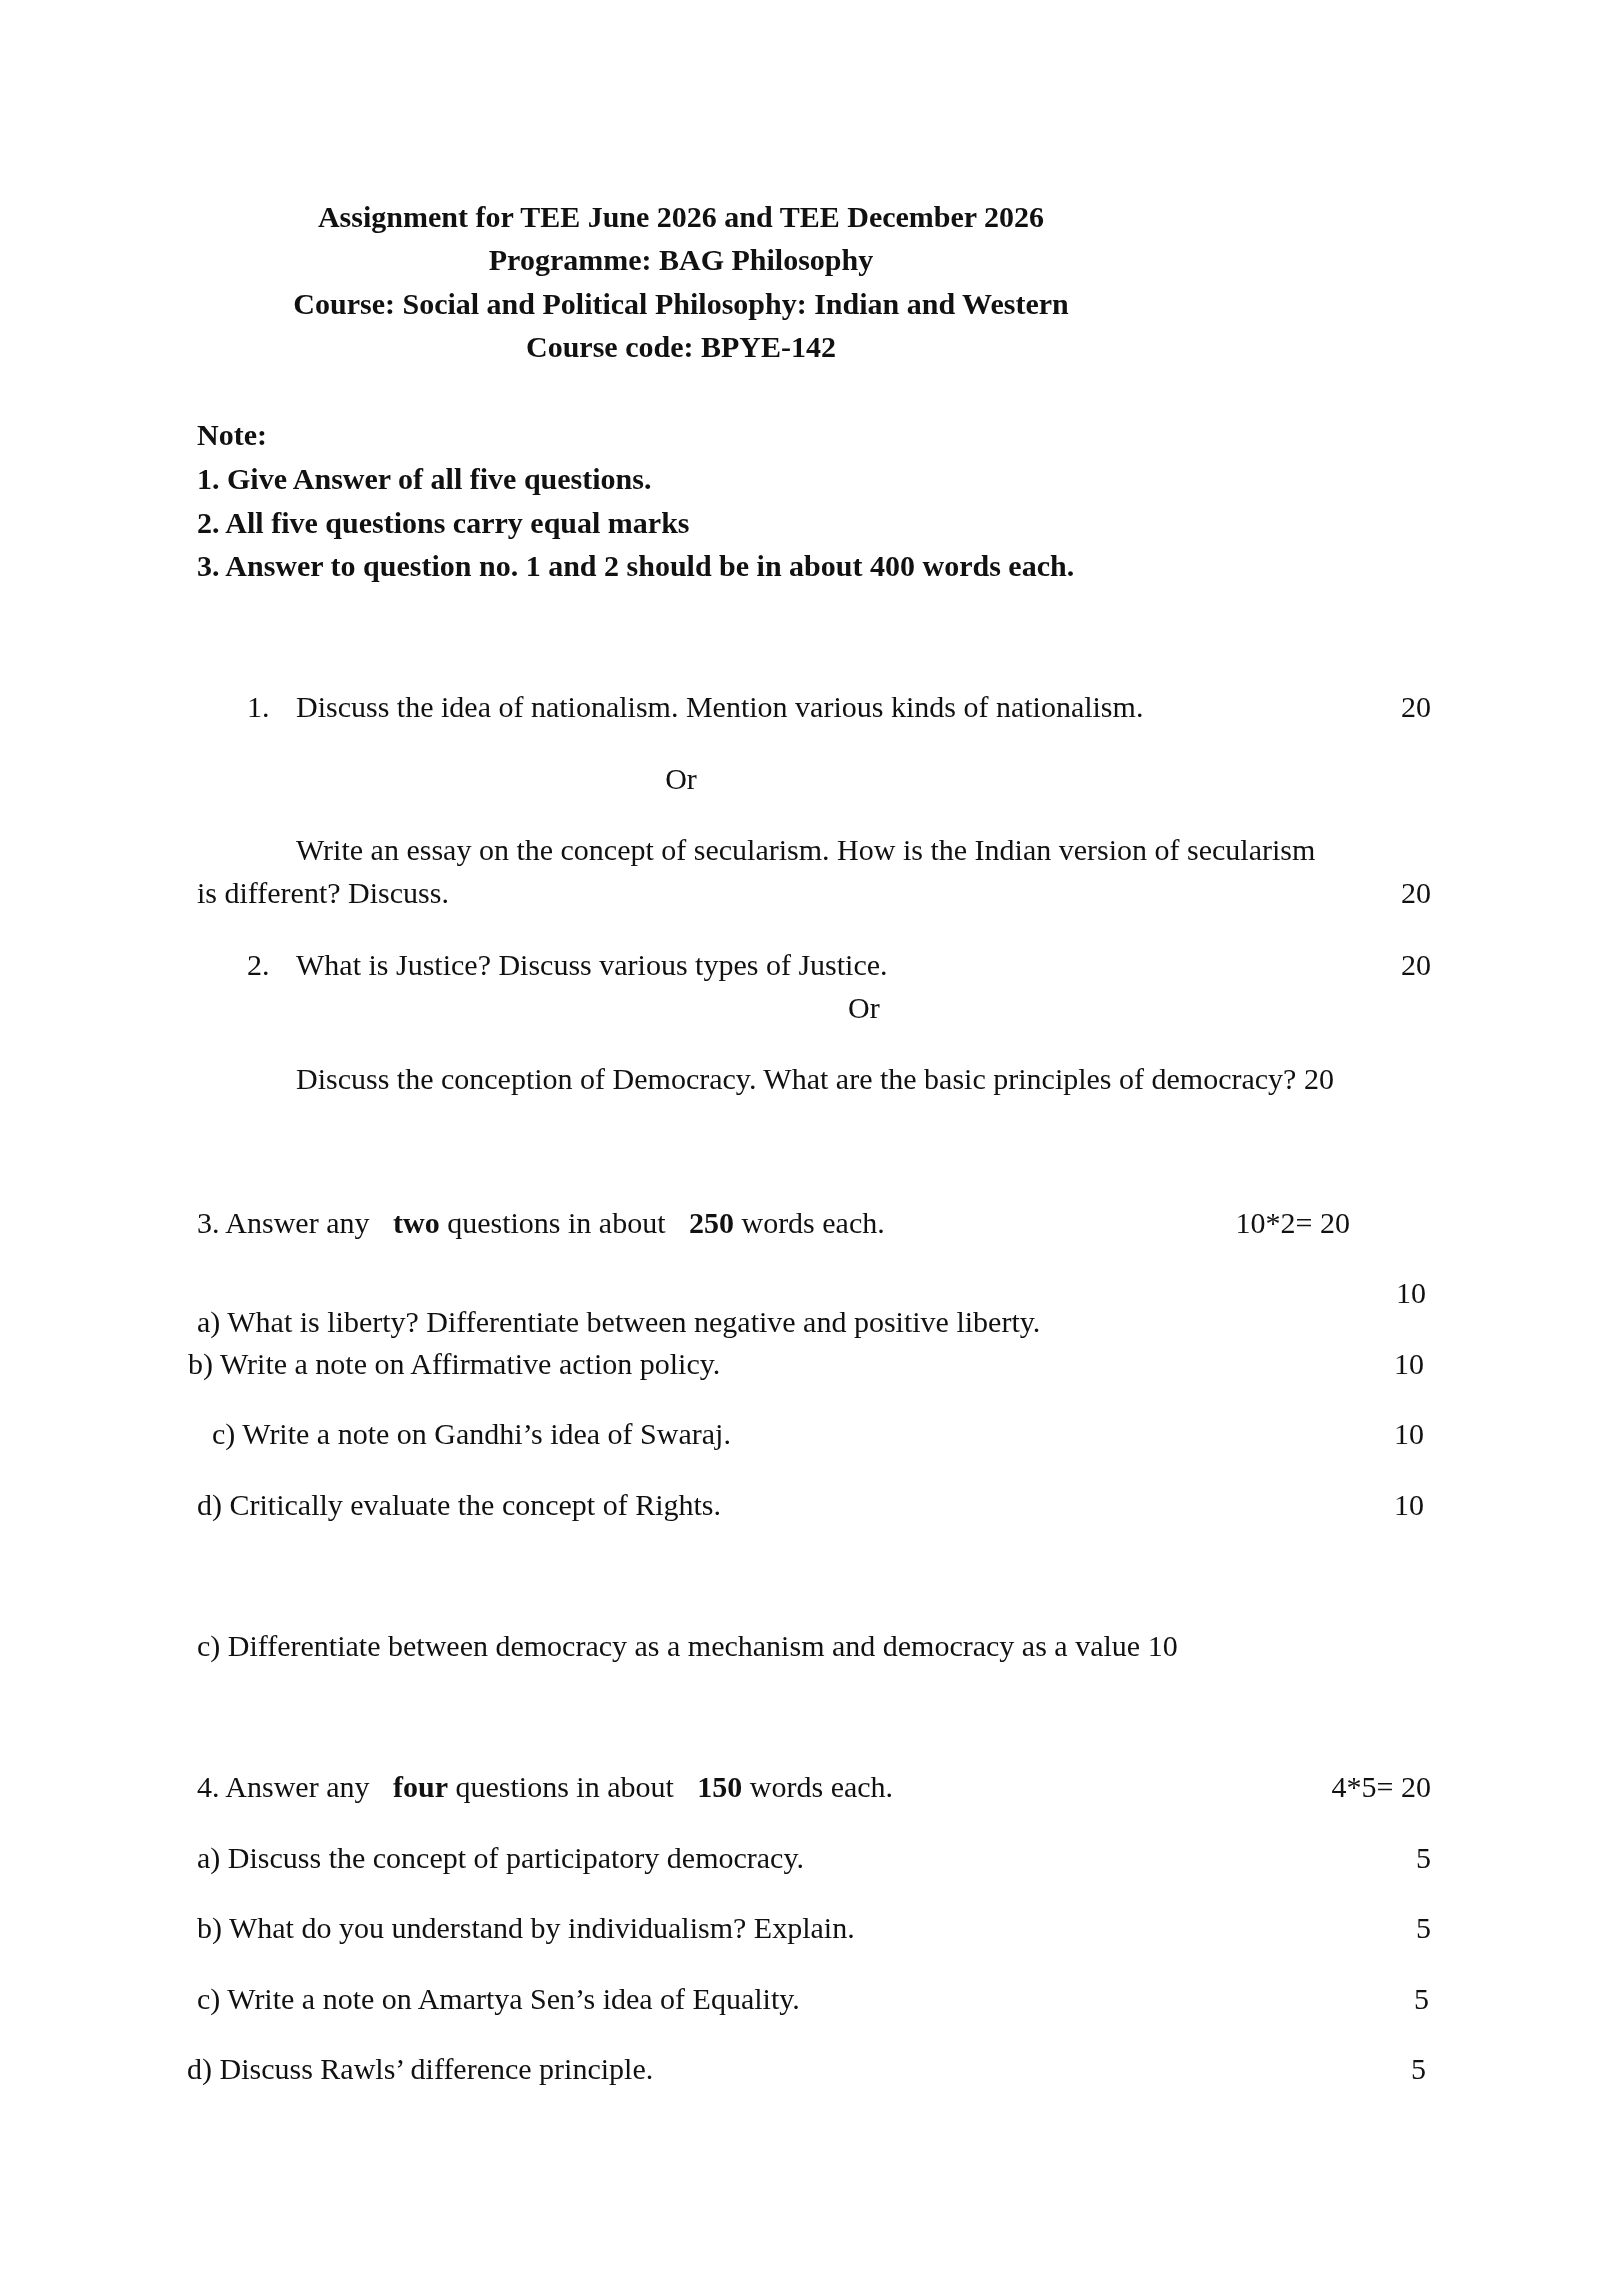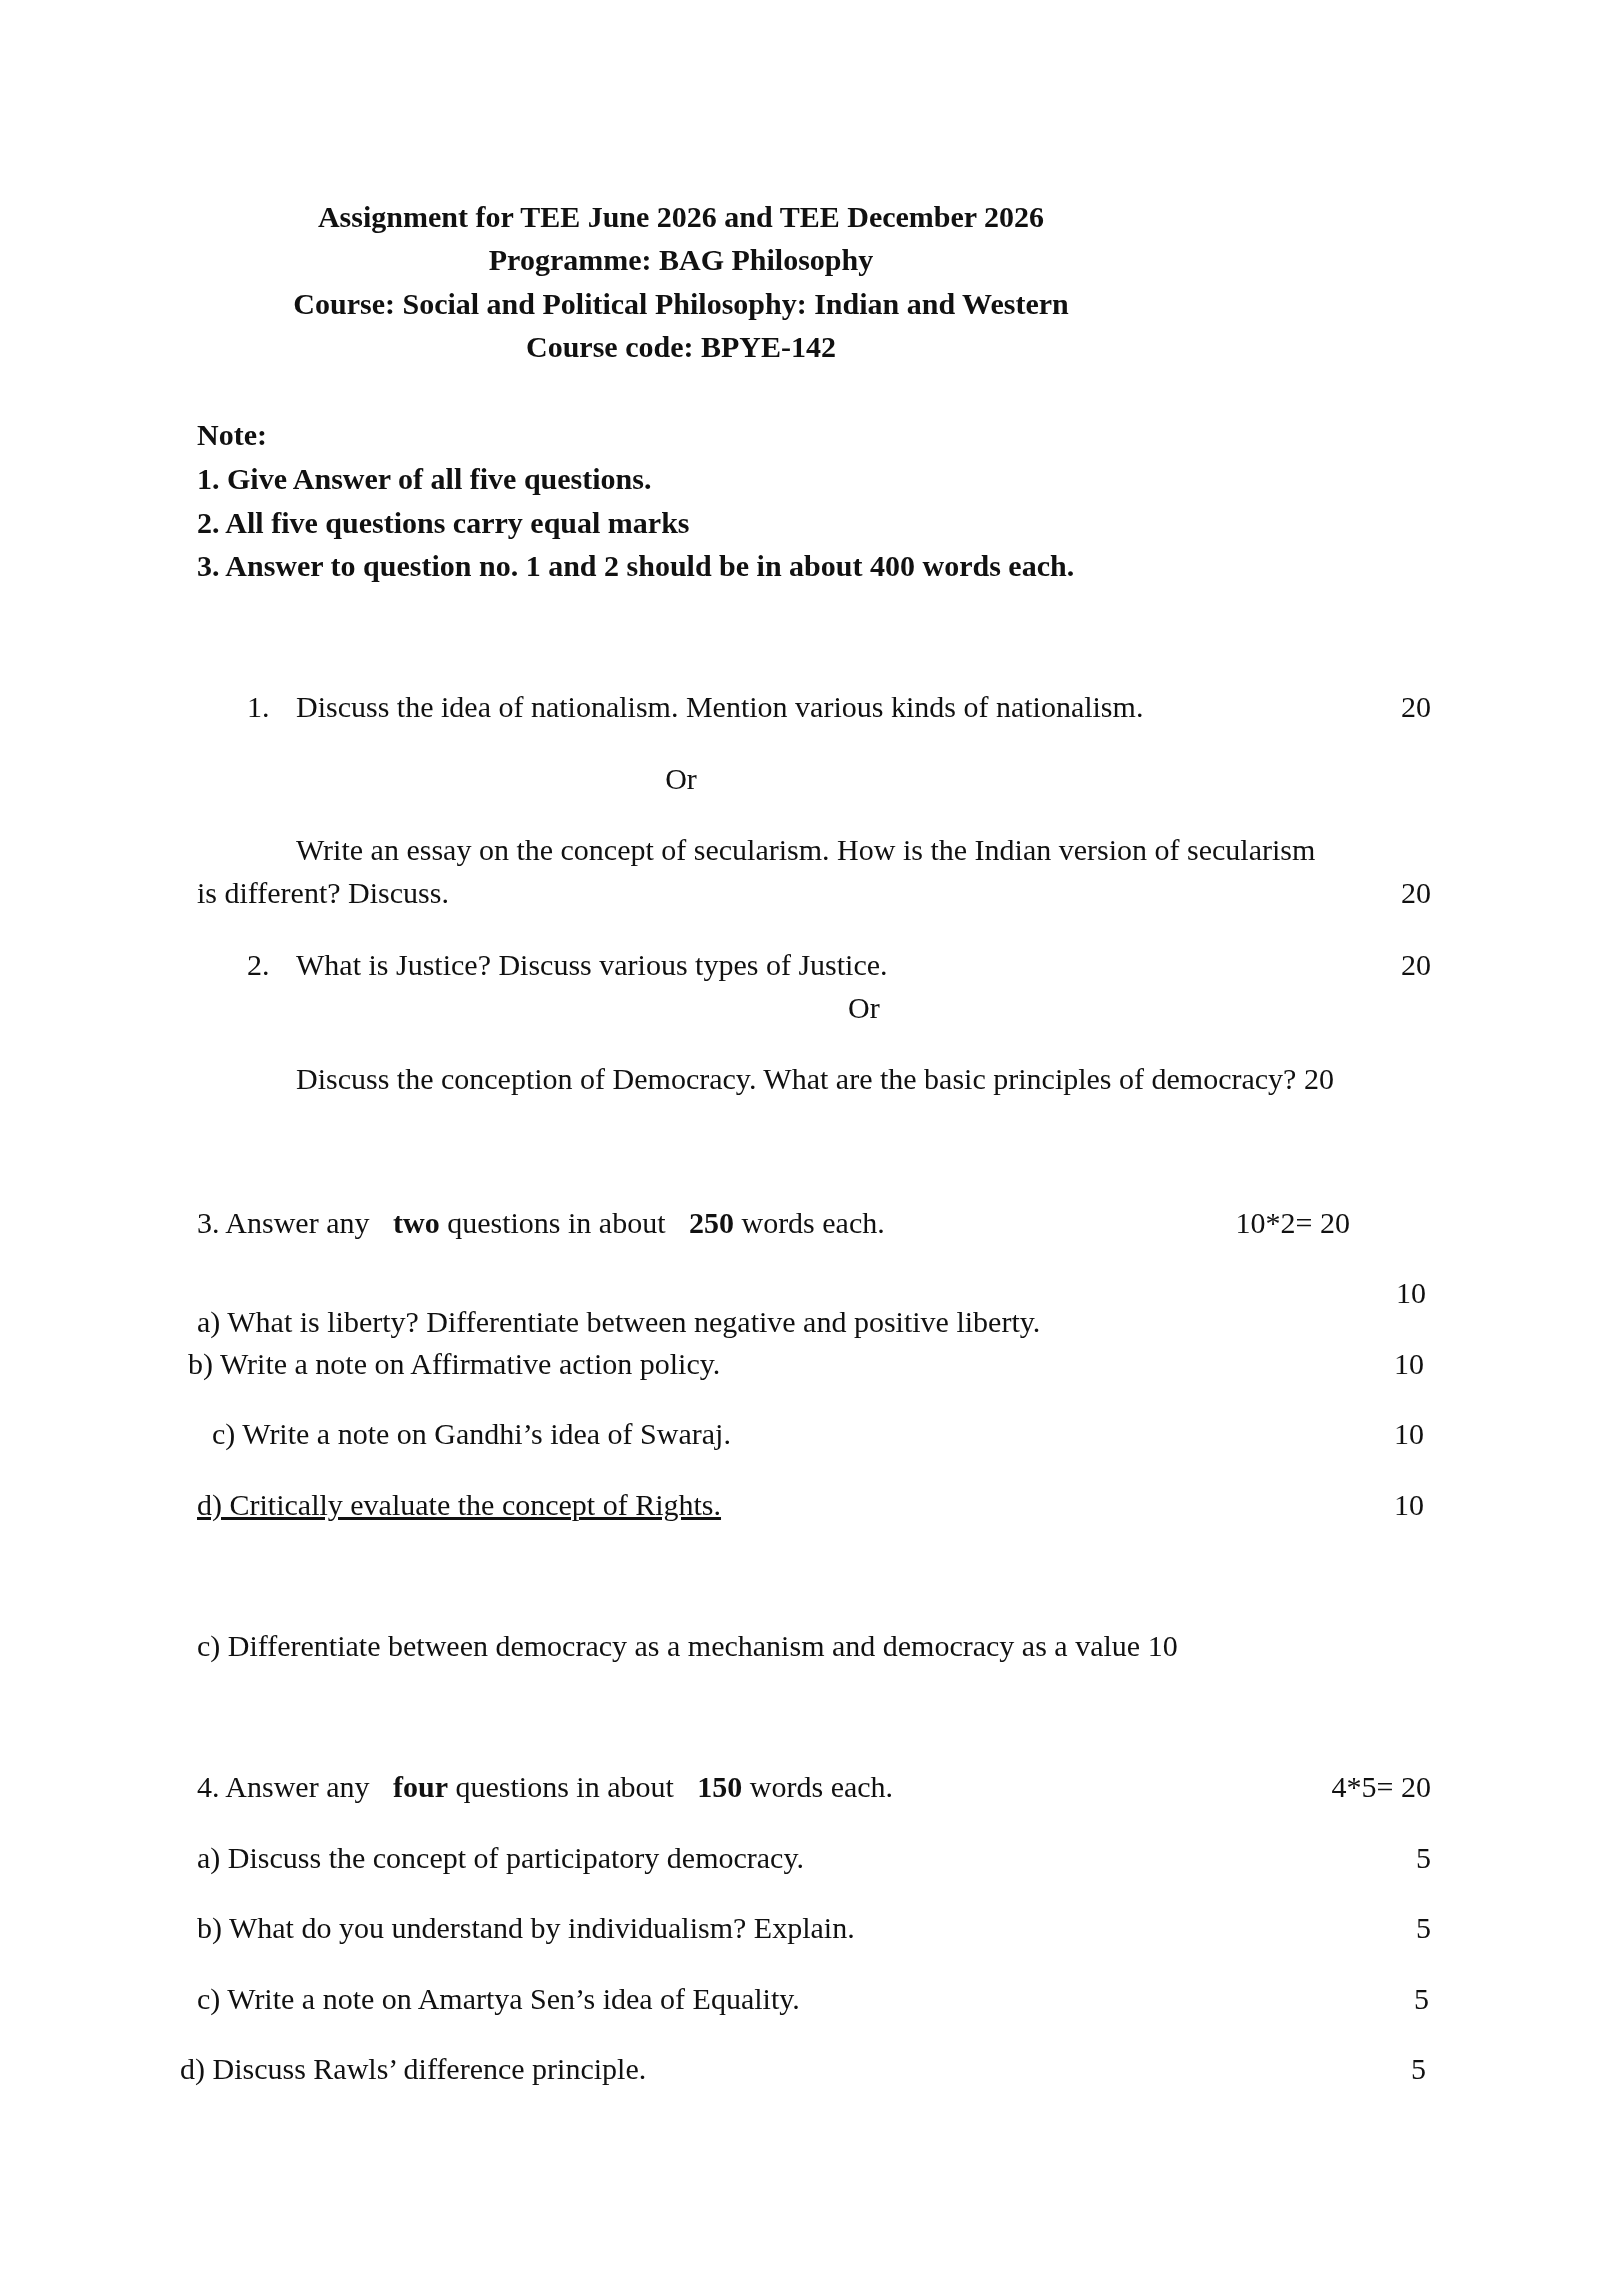--- a/index.html
+++ b/index.html
@@ -42,31 +42,31 @@
   <span>3. Answer any </span><b>two</b><span> questions in about </span><b>250</b><span> words each.</span>
 </div>
 <div class="abs right" style="left:1154px; width:196px; top:1208px;">10*2= 20</div>
 
 <div class="abs" style="left:197px; top:1278px;margin-top:29px;">a) What is liberty? Differentiate between negative and positive liberty.</div>
 <div class="abs right" style="left:1328px; width:98px; top:1278px;">10</div>
 <div class="abs" style="left:188px; top:1349px;">b) Write a note on Affirmative action policy.</div>
 <div class="abs right" style="left:1326px; width:98px; top:1349px;">10</div>
 <div class="abs" style="left:185px; top:1419px;margin-left:27px;">c) Write a note on Gandhi’s idea of Swaraj.</div>
 <div class="abs right" style="left:1326px; width:98px; top:1419px;">10</div>
-<div class="abs" style="left:197px; top:1490px;text-decoration:underline;">d) Critically evaluate the concept of Rights.</div>
+<div class="abs" style="left:197px; top:1490px;">d) Critically evaluate the concept of Rights.</div>
 <div class="abs right" style="left:1326px; width:98px; top:1490px;">10</div>
 
 <div class="abs" style="left:197px; top:1631px;">c) Differentiate between democracy as a mechanism and democracy as a value 10</div>
 
 <div class="abs" style="left:197px; top:1772px;">
   <span>4. Answer any </span><b>four</b><span> questions in about </span><b>150</b><span> words each.</span>
 </div>
 <div class="abs right" style="left:1235px; width:196px; top:1772px;">4*5= 20</div>
 
 <div class="abs" style="left:197px; top:1843px;">a) Discuss the concept of participatory democracy.</div>
 <div class="abs right" style="left:1333px; width:98px; top:1843px;">5</div>
 <div class="abs" style="left:197px; top:1913px;">b) What do you understand by individualism? Explain.</div>
 <div class="abs right" style="left:1333px; width:98px; top:1913px;">5</div>
 <div class="abs" style="left:197px; top:1984px;">c) Write a note on Amartya Sen’s idea of Equality.</div>
 <div class="abs right" style="left:1331px; width:98px; top:1984px;">5</div>
-<div class="abs" style="left:180px; top:2054px;text-align:right;">d) Discuss Rawls’ difference principle.</div>
+<div class="abs" style="left:187px; top:2054px;text-align:right;">d) Discuss Rawls’ difference principle.</div>
 <div class="abs right" style="left:1328px; width:98px; top:2054px;">5</div>
 
 
 </body></html>

